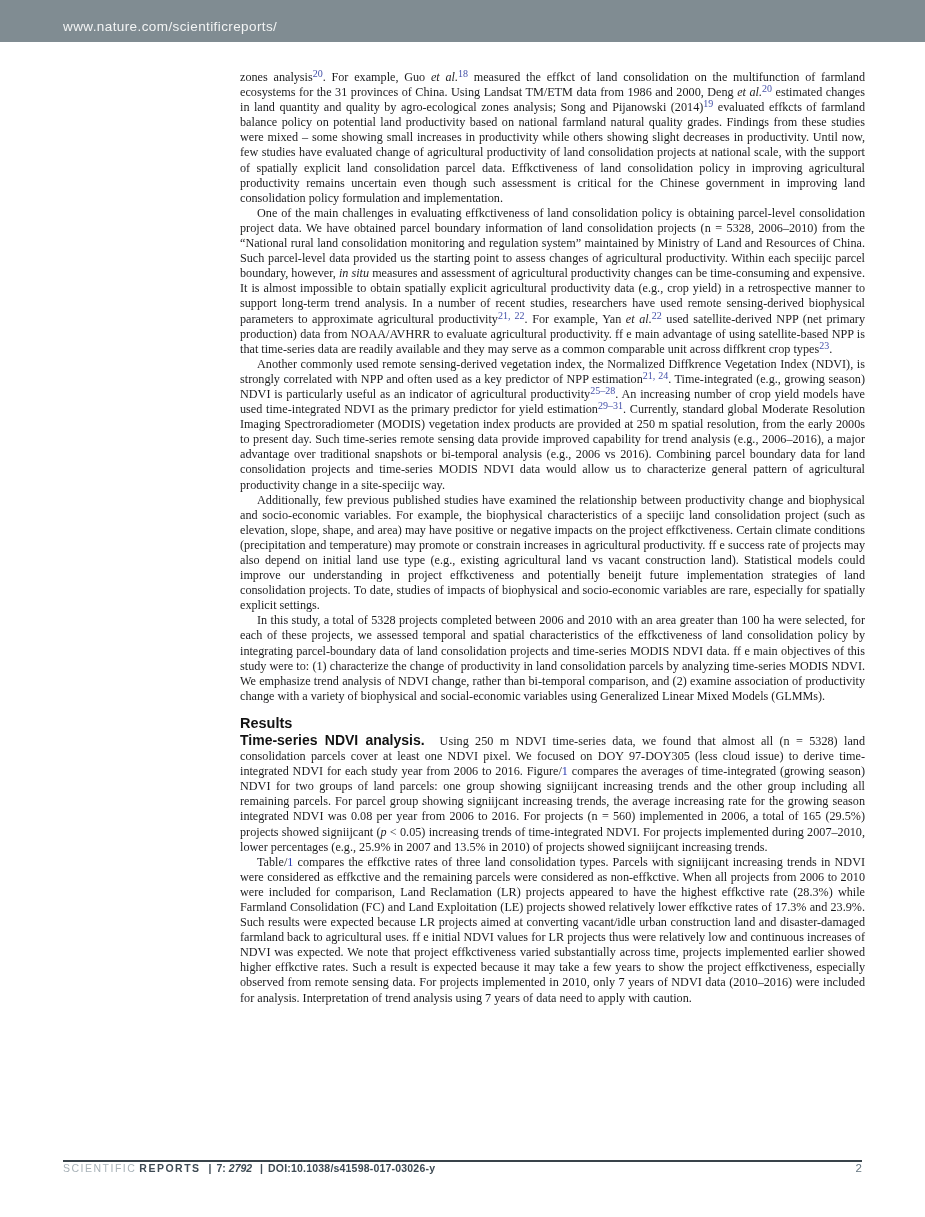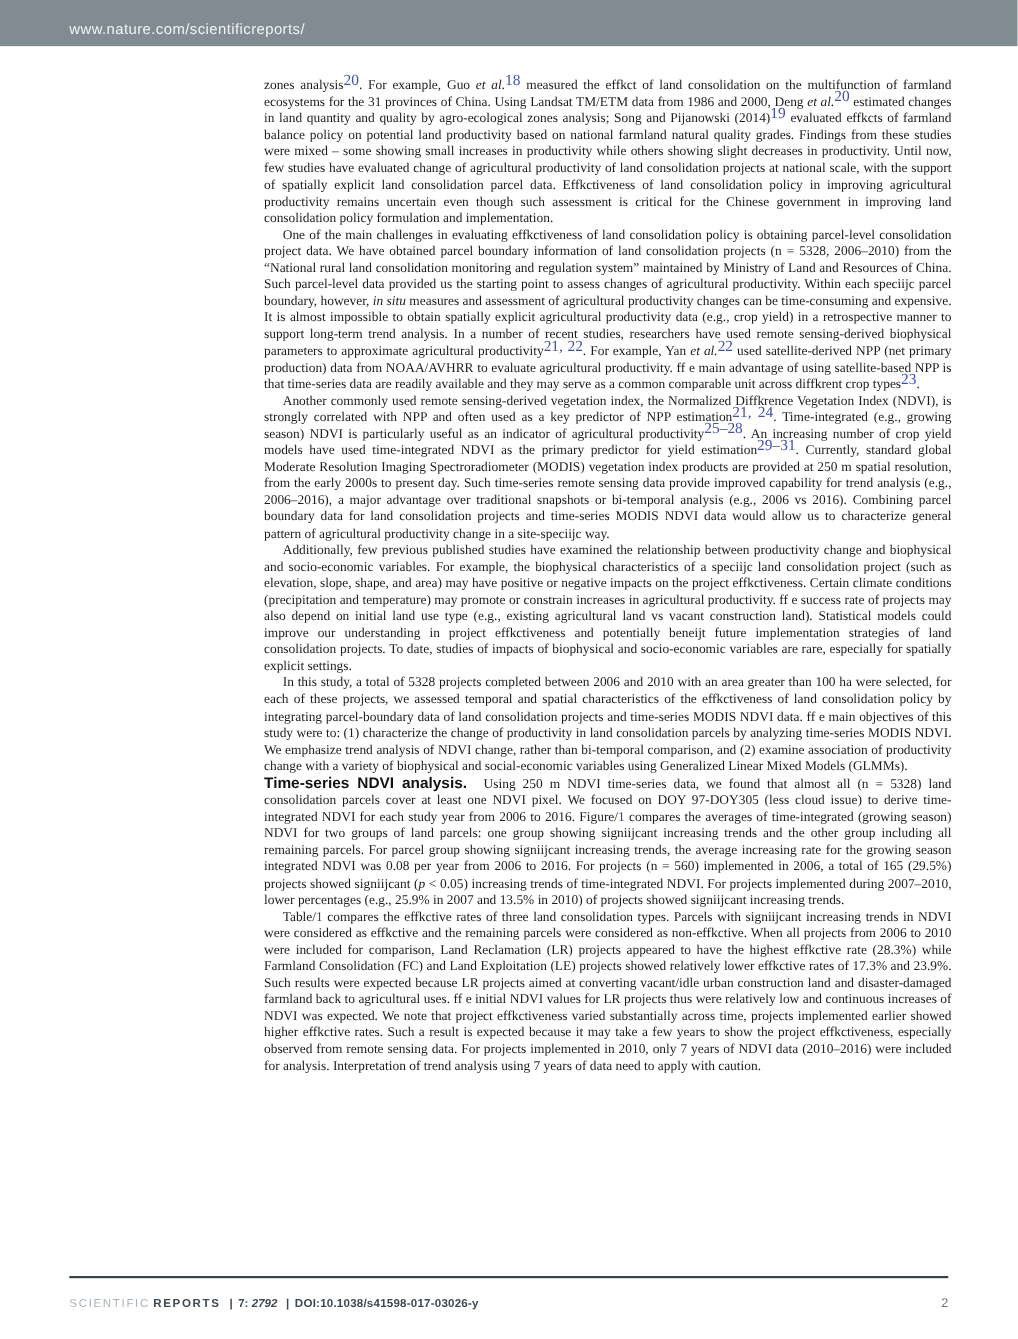--- a/index.html
+++ b/index.html
@@ -29,32 +29,32 @@
   .body-p.indent { text-indent:17px; }
   .results-h {
     font-family:"Liberation Sans", sans-serif; font-weight:bold;
     font-size:14.5px; color:#121212; margin:11px 0 2px 0; line-height:16px;
   }
   .runin {
     font-family:"Liberation Sans", sans-serif; font-weight:bold;
     font-size:14px; color:#121212; margin-right:15px;
   }
   sup.ref {
-    font-size:14px; color:#4350A8; line-height:0;
+    font-size:10px; color:#4350A8; line-height:0;
     position:relative; top:-4px; vertical-align:baseline;
     text-decoration:none; cursor:pointer;
   }
   a.inline-link { color:#2B3CB4; text-decoration:none; cursor:pointer; }
   .body-p i { }
   
   .page-footer { position:absolute; left:63px; top:1160px; width:799px; }
   .footer-rule { border-top:2px solid #39434A; height:0; }
   .footer-row {
     display:flex; justify-content:space-between; align-items:baseline;
-    padding-top:17px; font-family:"Liberation Sans", sans-serif;
+    padding-top:0; font-family:"Liberation Sans", sans-serif;
     font-size:10.5px; color:#3E4A53; white-space:nowrap;text-align:center;
   }
   .j-light { color:#A8B2B8; letter-spacing:1.5px; }
   .j-bold  { color:#3E4A53; font-weight:bold; letter-spacing:1.5px; margin-left:3px; }
   .f-sep   { font-weight:bold; margin:0 5px; }
   .vol-prefix { font-weight:bold; }
   .vol-num { font-weight:bold; font-style:italic; margin-left:3px; }
   .doi { letter-spacing:0.2px; font-weight:bold; }
   .page-num { color:#64747F; font-size:11.5px; font-family:"Liberation Sans", sans-serif; }
 </style>
@@ -66,20 +66,21 @@
   <div class="header-bar">
     <span class="header-url">www.nature.com/scientificreports/</span>
   </div>
 
   <main class="content" id="article">
       <p class="body-p"><span>zones analysis</span><sup class="ref">20</sup><span>. For example, Guo </span><i>et al.</i><sup class="ref">18</sup><span> measured the effkct of land consolidation on the multifunction of farmland ecosystems for the 31 provinces of China. Using Landsat TM/ETM data from 1986 and 2000, Deng </span><i>et al.</i><sup class="ref">20</sup><span> estimated changes in land quantity and quality by agro-ecological zones analysis; Song and Pijanowski (2014)</span><sup class="ref">19</sup><span> evaluated effkcts of farmland balance policy on potential land productivity based on national farmland natural quality grades. Findings from these studies were mixed – some showing small increases in productivity while others showing slight decreases in productivity. Until now, few studies have evaluated change of agricultural productivity of land consolidation projects at national scale, with the support of spatially explicit land consolidation parcel data. Effkctiveness of land consolidation policy in improving agricultural productivity remains uncertain even though such assessment is critical for the Chinese government in improving land consolidation policy formulation and implementation.</span></p>
       <p class="body-p indent"><span>One of the main challenges in evaluating effkctiveness of land consolidation policy is obtaining parcel-level consolidation project data. We have obtained parcel boundary information of land consolidation projects (n = 5328, 2006–2010) from the “National rural land consolidation monitoring and regulation system” maintained by Ministry of Land and Resources of China. Such parcel-level data provided us the starting point to assess changes of agricultural productivity. Within each speciijc parcel boundary, however, </span><i>in situ</i><span> measures and assessment of agricultural productivity changes can be time-consuming and expensive. It is almost impossible to obtain spatially explicit agricultural productivity data (e.g., crop yield) in a retrospective manner to support long-term trend analysis. In a number of recent studies, researchers have used remote sensing-derived biophysical parameters to approximate agricultural productivity</span><sup class="ref">21, 22</sup><span>. For example, Yan </span><i>et al.</i><sup class="ref">22</sup><span> used satellite-derived NPP (net primary production) data from NOAA/AVHRR to evaluate agricultural productivity. ff e main advantage of using satellite-based NPP is that time-series data are readily available and they may serve as a common comparable unit across diffkrent crop types</span><sup class="ref">23</sup><span>.</span></p>
       <p class="body-p indent"><span>Another commonly used remote sensing-derived vegetation index, the Normalized Diffkrence Vegetation Index (NDVI), is strongly correlated with NPP and often used as a key predictor of NPP estimation</span><sup class="ref">21, 24</sup><span>. Time-integrated (e.g., growing season) NDVI is particularly useful as an indicator of agricultural productivity</span><sup class="ref">25–28</sup><span>. An increasing number of crop yield models have used time-integrated NDVI as the primary predictor for yield estimation</span><sup class="ref">29–31</sup><span>. Currently, standard global Moderate Resolution Imaging Spectroradiometer (MODIS) vegetation index products are provided at 250 m spatial resolution, from the early 2000s to present day. Such time-series remote sensing data provide improved capability for trend analysis (e.g., 2006–2016), a major advantage over traditional snapshots or bi-temporal analysis (e.g., 2006 vs 2016). Combining parcel boundary data for land consolidation projects and time-series MODIS NDVI data would allow us to characterize general pattern of agricultural productivity change in a site-speciijc way.</span></p>
       <p class="body-p indent"><span>Additionally, few previous published studies have examined the relationship between productivity change and biophysical and socio-economic variables. For example, the biophysical characteristics of a speciijc land consolidation project (such as elevation, slope, shape, and area) may have positive or negative impacts on the project effkctiveness. Certain climate conditions (precipitation and temperature) may promote or constrain increases in agricultural productivity. ff e success rate of projects may also depend on initial land use type (e.g., existing agricultural land vs vacant construction land). Statistical models could improve our understanding in project effkctiveness and potentially beneijt future implementation strategies of land consolidation projects. To date, studies of impacts of biophysical and socio-economic variables are rare, especially for spatially explicit settings.</span></p>
       <p class="body-p indent"><span>In this study, a total of 5328 projects completed between 2006 and 2010 with an area greater than 100 ha were selected, for each of these projects, we assessed temporal and spatial characteristics of the effkctiveness of land consolidation policy by integrating parcel-boundary data of land consolidation projects and time-series MODIS NDVI data. ff e main objectives of this study were to: (1) characterize the change of productivity in land consolidation parcels by analyzing time-series MODIS NDVI. We emphasize trend analysis of NDVI change, rather than bi-temporal comparison, and (2) examine association of productivity change with a variety of biophysical and social-economic variables using Generalized Linear Mixed Models (GLMMs).</span></p>
+      <h2 class="results-h">Results</h2>
       <p class="body-p"><span class="runin">Time-series NDVI analysis.</span><span>Using 250 m NDVI time-series data, we found that almost all (n = 5328) land consolidation parcels cover at least one NDVI pixel. We focused on DOY 97-DOY305 (less cloud issue) to derive time-integrated NDVI for each study year from 2006 to 2016. Figure/</span><a class="inline-link">1</a><span> compares the averages of time-integrated (growing season) NDVI for two groups of land parcels: one group showing signiijcant increasing trends and the other group including all remaining parcels. For parcel group showing signiijcant increasing trends, the average increasing rate for the growing season integrated NDVI was 0.08 per year from 2006 to 2016. For projects (n = 560) implemented in 2006, a total of 165 (29.5%) projects showed signiijcant (</span><i>p</i><span> &lt; 0.05) increasing trends of time-integrated NDVI. For projects implemented during 2007–2010, lower percentages (e.g., 25.9% in 2007 and 13.5% in 2010) of projects showed signiijcant increasing trends.</span></p>
       <p class="body-p indent"><span>Table/</span><a class="inline-link">1</a><span> compares the effkctive rates of three land consolidation types. Parcels with signiijcant increasing trends in NDVI were considered as effkctive and the remaining parcels were considered as non-effkctive. When all projects from 2006 to 2010 were included for comparison, Land Reclamation (LR) projects appeared to have the highest effkctive rate (28.3%) while Farmland Consolidation (FC) and Land Exploitation (LE) projects showed relatively lower effkctive rates of 17.3% and 23.9%. Such results were expected because LR projects aimed at converting vacant/idle urban construction land and disaster-damaged farmland back to agricultural uses. ff e initial NDVI values for LR projects thus were relatively low and continuous increases of NDVI was expected. We note that project effkctiveness varied substantially across time, projects implemented earlier showed higher effkctive rates. Such a result is expected because it may take a few years to show the project effkctiveness, especially observed from remote sensing data. For projects implemented in 2010, only 7 years of NDVI data (2010–2016) were included for analysis. Interpretation of trend analysis using 7 years of data need to apply with caution.</span></p>
     </main>
 
   <footer class="page-footer">
     <div class="footer-rule"></div>
     <div class="footer-row">
       <div class="footer-left">
         <span class="j-light">SCIENTIFIC</span><span class="j-bold">REPORTS</span>
         <span class="f-sep">|</span><span class="vol-prefix">7:</span><span class="vol-num">2792</span>

